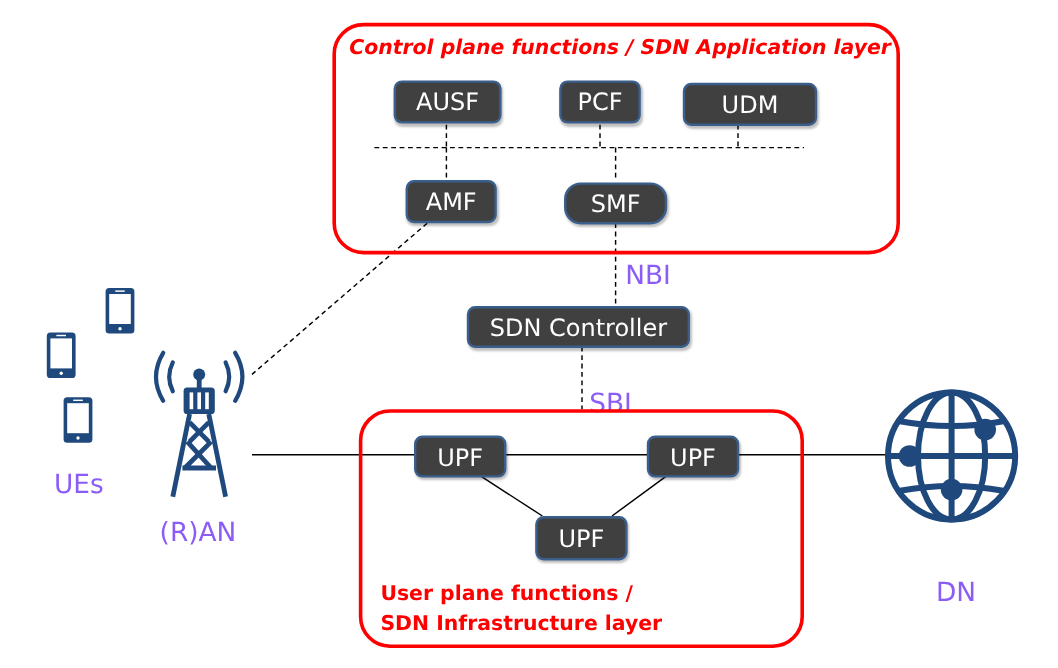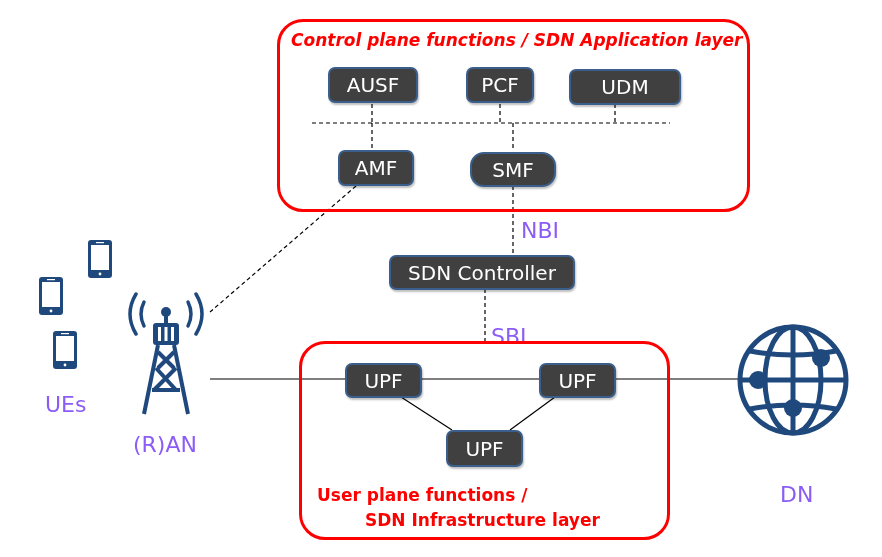--- a/index.html
+++ b/index.html
@@ -54,21 +54,21 @@
 <div class="lbl" style="left:521px; top:218px;">NBI</div>
 <div class="lbl" style="left:491px; top:308px;margin-top:16px;">SBI</div>
 
 <div class="nf" style="left:389px; top:255px; width:186px; height:35px;text-align:right;">SDN Controller</div>
 
 <div class="region" style="left:299px; top:341px; width:371px; height:199px;"></div>
 <div class="nf" style="left:345px; top:363px; width:77px; height:35px;">UPF</div>
 <div class="nf" style="left:539px; top:363px; width:77px; height:35px;">UPF</div>
 <div class="nf" style="left:446px; top:430px; width:77px; height:37px;">UPF</div>
 <div class="region-title" style="left:317px; top:483px;">User plane functions /</div>
-<div class="region-title" style="left:317px; top:508px;margin-left:48px;">SDN Infrastructure layer</div>
+<div class="region-title" style="left:317px; top:508px;">SDN Infrastructure layer</div>
 
 <svg class="icon" style="left:87px; top:239px;" width="26" height="40" viewBox="0 0 26 40">
   <rect x="1" y="1" width="24" height="38" rx="3" fill="#1f497d"></rect>
   <rect x="4" y="6" width="18" height="25" fill="#fff"></rect>
   <rect x="9" y="3" width="8" height="1.2" fill="#fff"></rect>
   <circle cx="13" cy="35" r="1.4" fill="#fff"></circle>
 </svg>
 <svg class="icon" style="left:38px; top:276px;" width="26" height="40" viewBox="0 0 26 40">
   <rect x="1" y="1" width="24" height="38" rx="3" fill="#1f497d"></rect>
   <rect x="4" y="6" width="18" height="25" fill="#fff"></rect>

